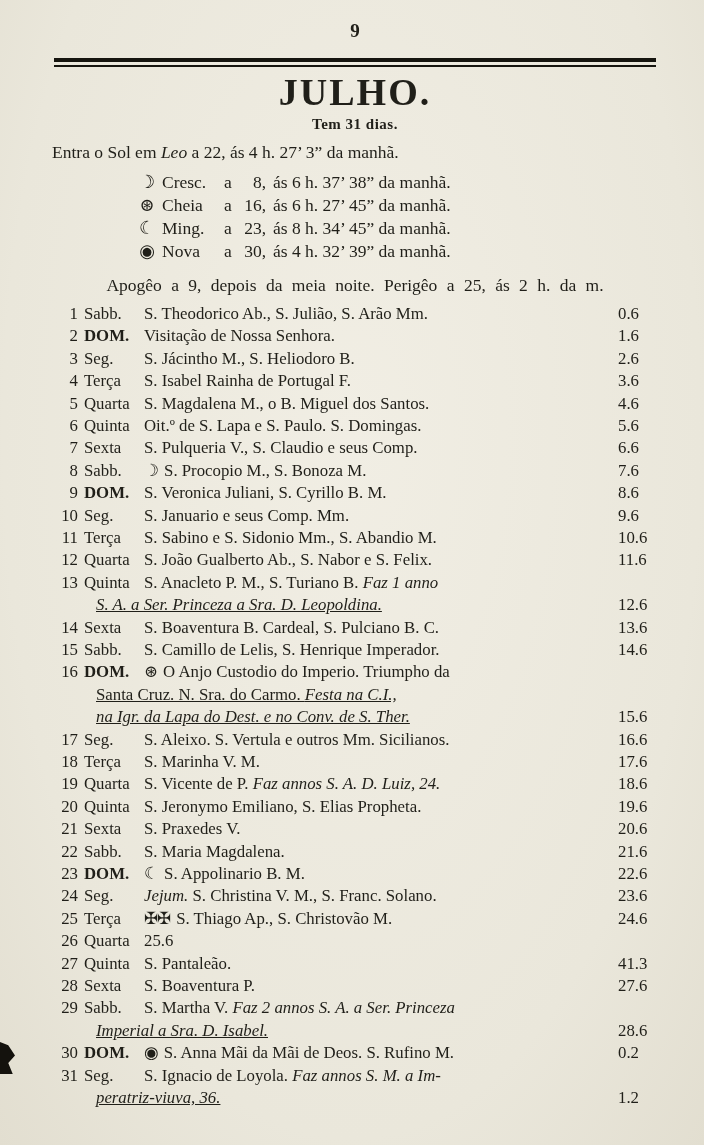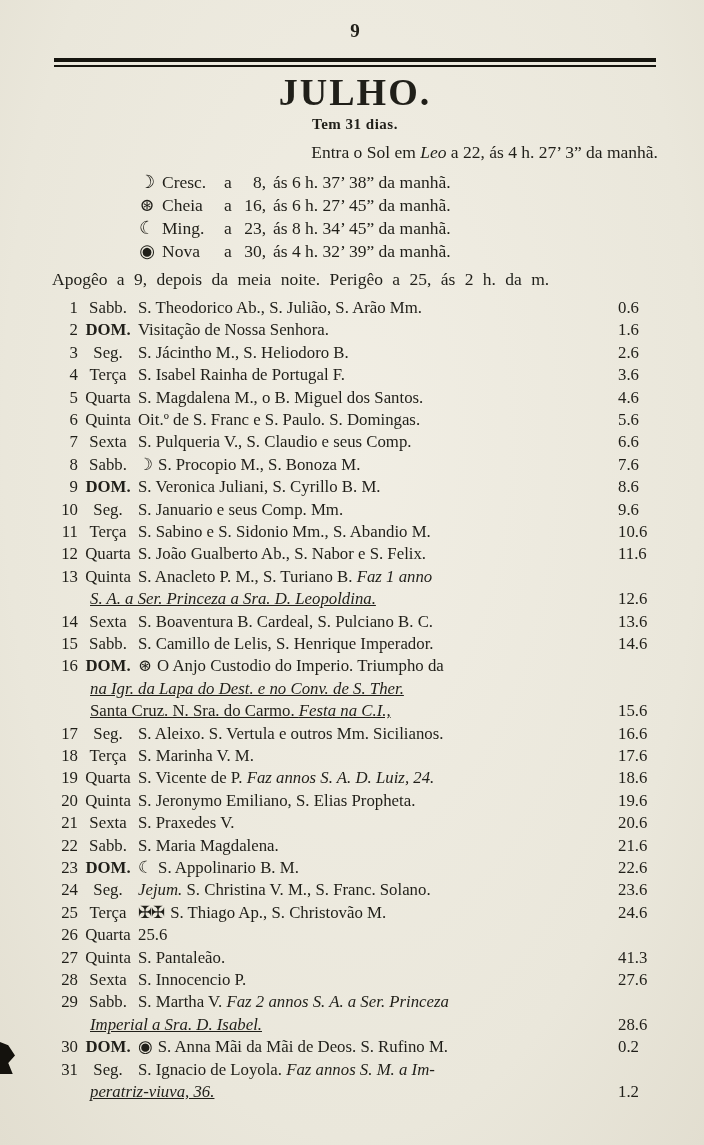--- a/index.html
+++ b/index.html
@@ -9,33 +9,33 @@
     background: radial-gradient(ellipse at 50% 38%, #f1eee4 0%, #eae7db 70%, #e2ded0 100%);
     color: var(--ink);
     font-family: "Liberation Serif", "DejaVu Serif", serif;
   }
   .page { position:absolute; inset:0; padding:12px 46px 0 52px; box-sizing:border-box; }
   .pageno { text-align:center; font-size:19px; font-weight:bold; margin-top:8px; }
   .rule { margin:16px 2px 6px 2px; height:3px;
           border-top:4px solid #16150f; border-bottom:2px solid #16150f; }
   .title { text-align:center; font-size:38px; font-weight:bold; letter-spacing:2px; margin-top:2px; line-height:1.05; }
   .subtitle { text-align:center; font-size:15px; font-weight:bold; letter-spacing:.5px; margin-top:3px; }
-  .sunline { text-align:right; font-size:17.5px; margin-top:9px; }
+  .sunline { text-align:left; font-size:17.5px; margin-top:9px; }
   .it { font-style:italic; }
   .phases { margin:8px 0 0 80px; }
   .phase-row { display:flex; font-size:17.5px; line-height:23px; }
   .psym { width:30px; text-align:center; font-size:18px; }
   .pname { width:62px; }
   .pprep { width:16px; }
   .pday { width:26px; text-align:right; margin-right:7px; }
-  .apogee { font-size:17.5px; margin-top:6px; word-spacing:5px; }
+  .apogee { font-size:17.5px; margin-top:12px; word-spacing:5px;text-align:center; }
   .day-list { margin-top:7px; font-size:16.8px; }
   .day-row { display:flex; align-items:flex-start; line-height:22.4px; }
   .c-num { width:26px; text-align:right; flex:none; }
-  .c-wd { width:60px; margin-left:0; flex:none;text-align:center; }
+  .c-wd { width:60px; margin-left:6px; flex:none; }
   .c-wd.bold { font-weight:bold; }
   .c-text { flex:1; }
   .c-text .cont { margin-left:-48px;text-decoration:underline; }
   .c-right { width:40px; text-align:left; align-self:flex-end; flex:none; }
   .dsym { margin-right:6px; letter-spacing:-1px; }
   .smudge { position:absolute; left:0; top:1042px; width:15px; height:32px; background:#14120d;
             clip-path: polygon(0 0, 55% 10%, 100% 42%, 55% 66%, 85% 100%, 0 100%); }
 </style>
 </head>
 <body>
@@ -115,21 +115,21 @@
         <span class="c-wd ">Quarta</span>
         <span class="c-text">
           <div class="first"><span class="">S. Magdalena M., o B. Miguel dos Santos.</span></div>
         </span>
         <span class="c-right">4.6</span>
       </div>
       <div class="day-row">
         <span class="c-num">6</span>
         <span class="c-wd ">Quinta</span>
         <span class="c-text">
-          <div class="first"><span class="">Oit.º de S. Franc e S. Paulo. S. Domingas.</span></div>
+          <div class="first"><span class="">Oit.º de S. Lapa e S. Paulo. S. Domingas.</span></div>
         </span>
         <span class="c-right">5.6</span>
       </div>
       <div class="day-row">
         <span class="c-num">7</span>
         <span class="c-wd ">Sexta</span>
         <span class="c-text">
           <div class="first"><span class="">S. Pulqueria V., S. Claudio e seus Comp.</span></div>
         </span>
         <span class="c-right">6.6</span>
@@ -197,22 +197,22 @@
         <span class="c-text">
           <div class="first"><span class="">S. Camillo de Lelis, S. Henrique Imperador.</span></div>
         </span>
         <span class="c-right">14.6</span>
       </div>
       <div class="day-row">
         <span class="c-num">16</span>
         <span class="c-wd bold">DOM.</span>
         <span class="c-text">
           <div class="first"><span class="dsym">⊛</span><span class="">O Anjo Custodio do Imperio. Triumpho da</span></div>
+          <div class="cont"><span class="">Santa Cruz. N. Sra. do Carmo. </span><span class="it">Festa na C.I.,</span></div>
           <div class="cont"><span class="it">na Igr. da Lapa do Dest. e no Conv. de S. Ther.</span></div>
-          <div class="cont"><span class="">Santa Cruz. N. Sra. do Carmo. </span><span class="it">Festa na C.I.,</span></div>
         </span>
         <span class="c-right">15.6</span>
       </div>
       <div class="day-row">
         <span class="c-num">17</span>
         <span class="c-wd ">Seg.</span>
         <span class="c-text">
           <div class="first"><span class="">S. Aleixo. S. Vertula e outros Mm. Sicilianos.</span></div>
         </span>
         <span class="c-right">16.6</span>
@@ -291,21 +291,21 @@
         <span class="c-wd ">Quinta</span>
         <span class="c-text">
           <div class="first"><span class="">S. Pantaleão.</span></div>
         </span>
         <span class="c-right">41.3</span>
       </div>
       <div class="day-row">
         <span class="c-num">28</span>
         <span class="c-wd ">Sexta</span>
         <span class="c-text">
-          <div class="first"><span class="">S. Innocencio P.</span></div>
+          <div class="first"><span class="">S. Boaventura P.</span></div>
         </span>
         <span class="c-right">27.6</span>
       </div>
       <div class="day-row">
         <span class="c-num">29</span>
         <span class="c-wd ">Sabb.</span>
         <span class="c-text">
           <div class="first"><span class="">S. Martha V. </span><span class="it">Faz 2 annos S. A. a Ser. Princeza</span></div>
           <div class="cont"><span class="it">Imperial a Sra. D. Isabel.</span></div>
         </span>

